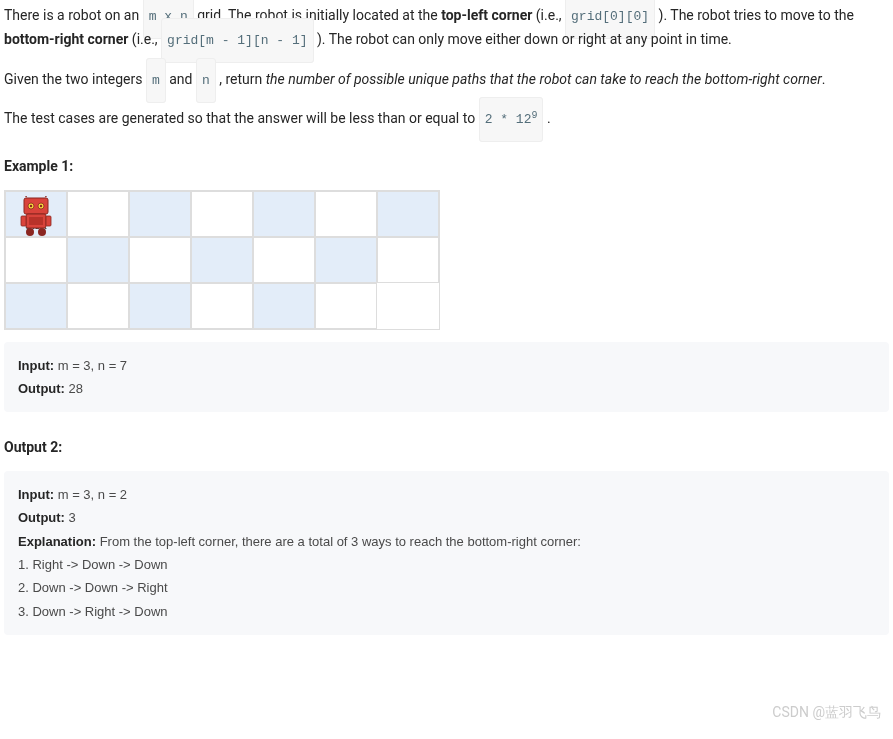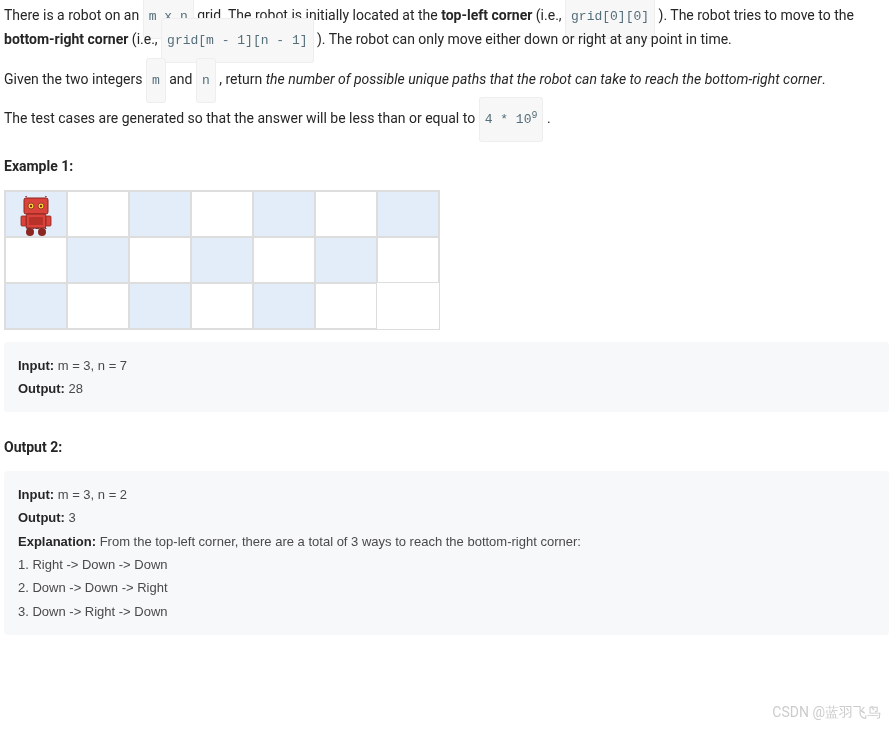--- a/index.html
+++ b/index.html
@@ -93,21 +93,21 @@
 
 <p>
   <span>There is a robot on an </span><code>m x n</code><span> grid. The robot is initially located at the </span><strong>top-left corner</strong><span> (i.e., </span><code>grid[0][0]</code><span> ). The robot tries to move to the </span><strong>bottom-right corner</strong><span> (i.e., </span><code>grid[m - 1][n - 1]</code><span> ). The robot can only move either down or right at any point in time.</span>
 </p>
 
 <p>
   <span>Given the two integers </span><code>m</code><span> and </span><code>n</code><span> , return </span><em>the number of possible unique paths that the robot can take to reach the bottom-right corner</em><span>.</span>
 </p>
 
 <p>
-  <span>The test cases are generated so that the answer will be less than or equal to </span><code><span>4 * 10</span><sup>9</sup></code><span> .</span>
+  <span>The test cases are generated so that the answer will be less than or equal to </span><code><span>2 * 12</span><sup>9</sup></code><span> .</span>
 </p>
 
 <div class="example-heading">Example 1:</div>
 
 <div class="grid-figure">
   <div class="grid-row">
     <div class="grid-cell blue-cell">
       <div class="robot">
         <svg width="44" height="42" viewBox="0 0 44 42">
           <rect x="10" y="2" width="24" height="16" rx="2" fill="#d9433b" stroke="#8b2620" stroke-width="1"></rect>

